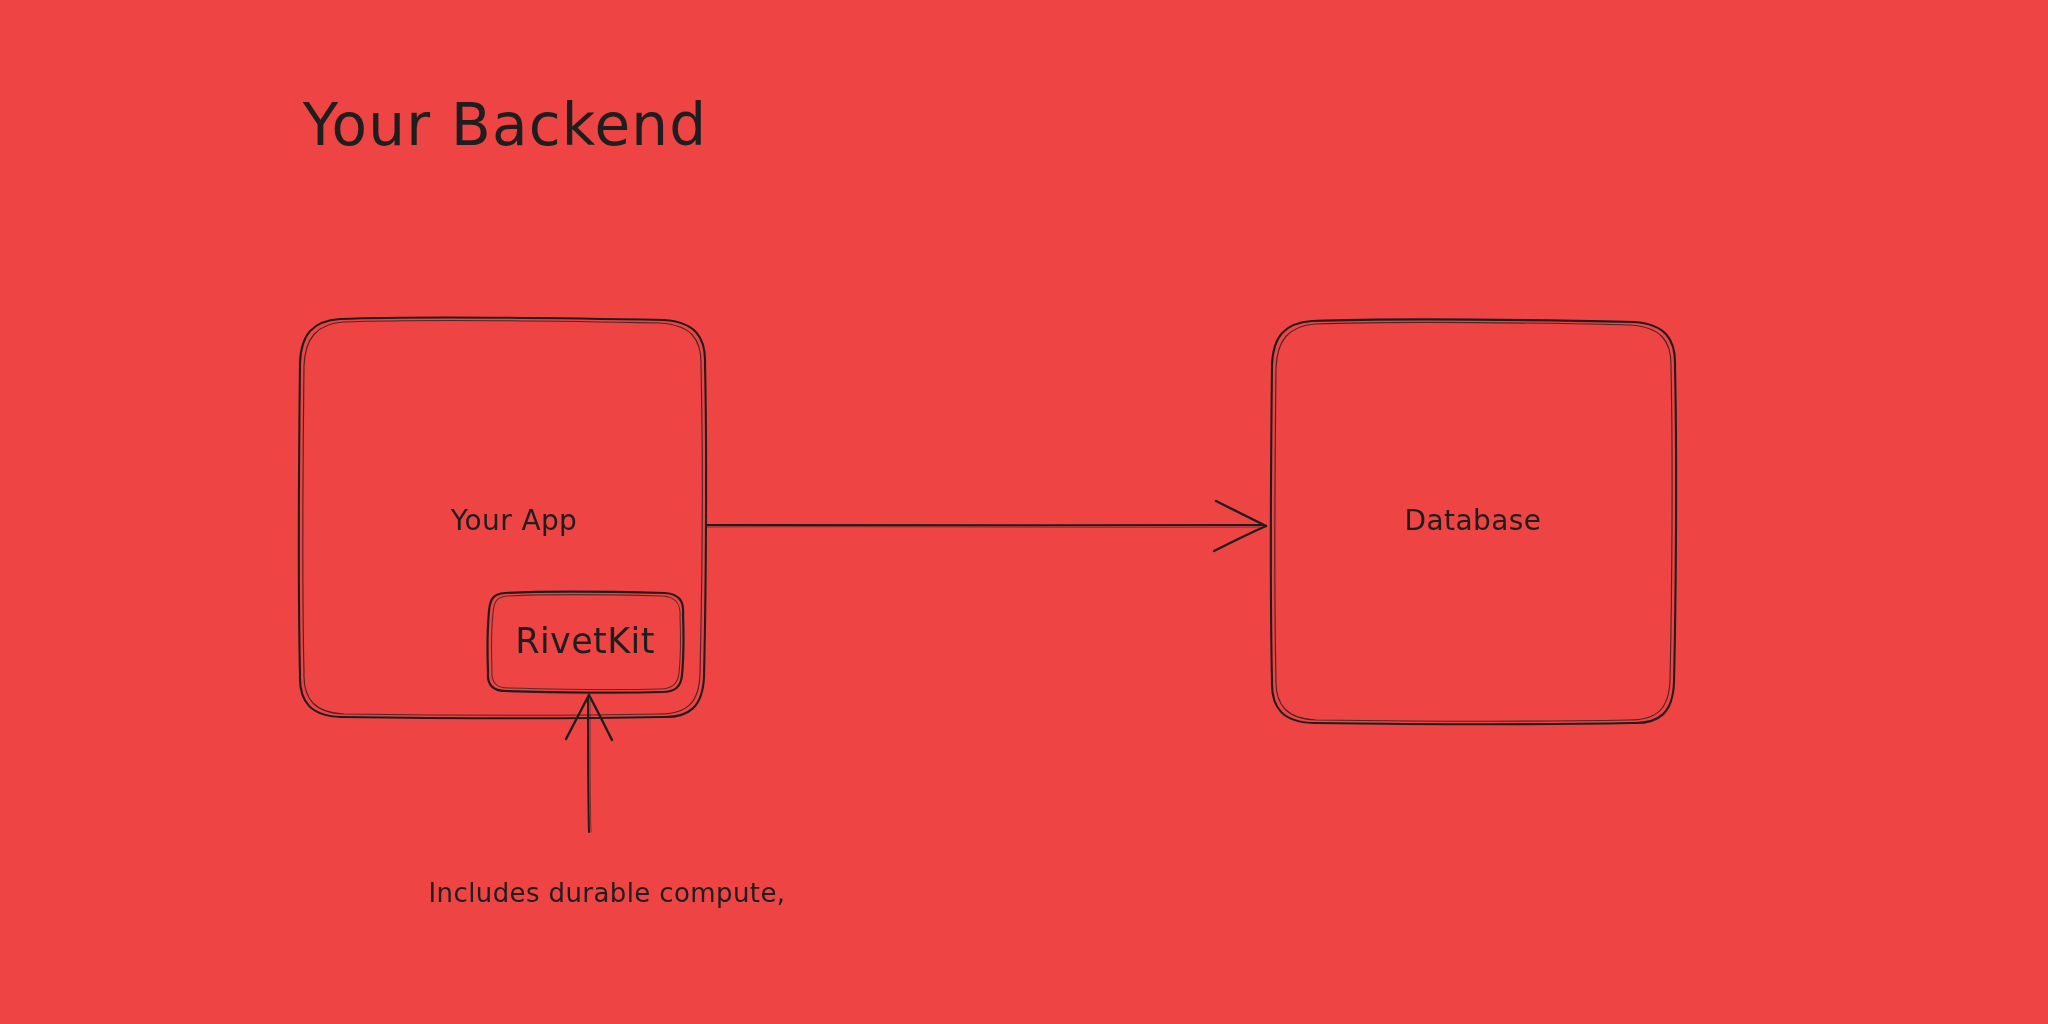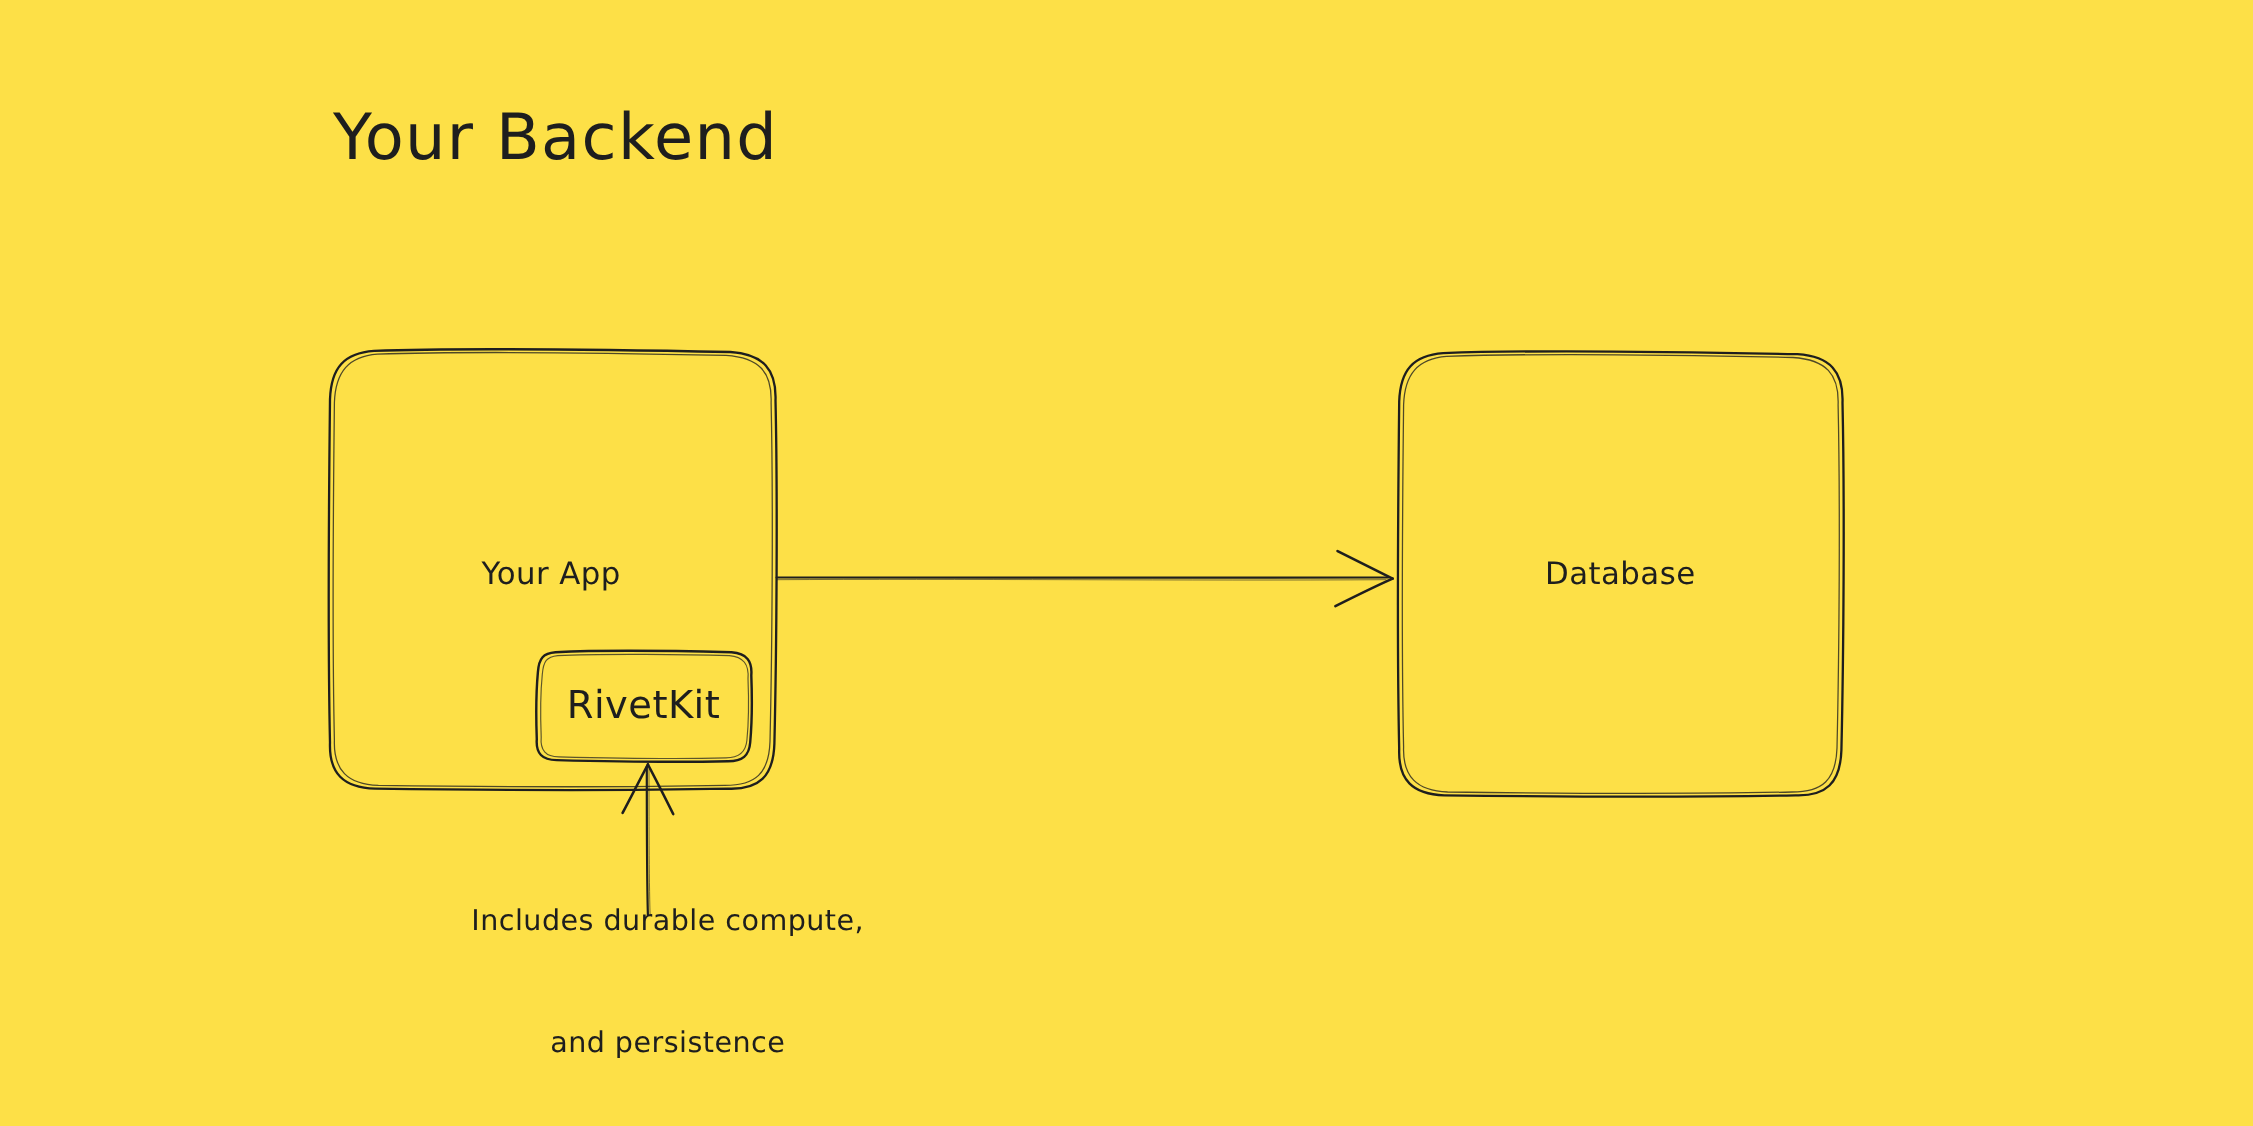--- a/index.html
+++ b/index.html
@@ -11,21 +11,21 @@
   body {
     width: 2048px;
     height: 1024px;
     overflow: hidden;
     font-family: "DejaVu Sans", sans-serif;
   }
   #canvas {
     position: relative;
     width: 2048px;
     height: 1024px;
-    background: #fde047;
+    background: #ef4444;
   }
   #sketch {
     position: absolute;
     top: 0;
     left: 0;
     width: 2048px;
     height: 1024px;
   }
   .lbl {
     position: absolute;
@@ -143,24 +143,23 @@
         <path d="M 566 739 C 573 726, 581 710, 589 695" stroke-width="2.4"></path>
         <path d="M 589 695 C 597 710, 605 726, 612 740" stroke-width="2.4"></path>
       </g>
 
     </g>
   </svg>
 
   <div class="lbl heading c" style="left:505px; top:125px;">Your Backend</div>
 
 
-  <div class="lbl boxlabel c" style="left:501px; top:521px;">Your App</div>
+  <div class="lbl boxlabel c" style="left:514px; top:521px;">Your App</div>
 
   <div class="lbl innerlabel c" style="left:585px; top:642px;">RivetKit</div>
 
   <div class="lbl boxlabel c" style="left:1473px; top:521px;">Database</div>
 
   <div class="lbl note c" style="left:607px; top:893px;">
     <div>Includes durable compute,</div>
-    <div>and persistence</div>
   </div>
 
 </div>
 
 </body></html>

